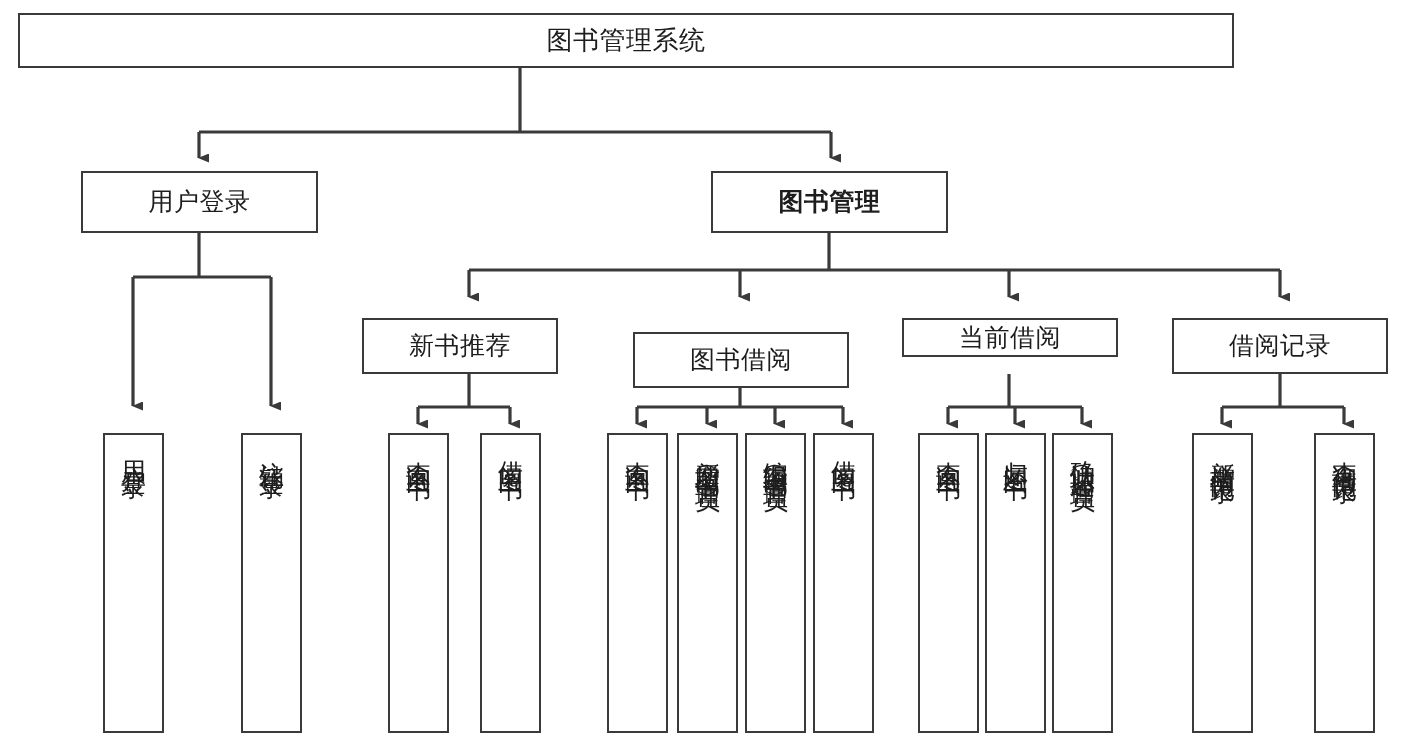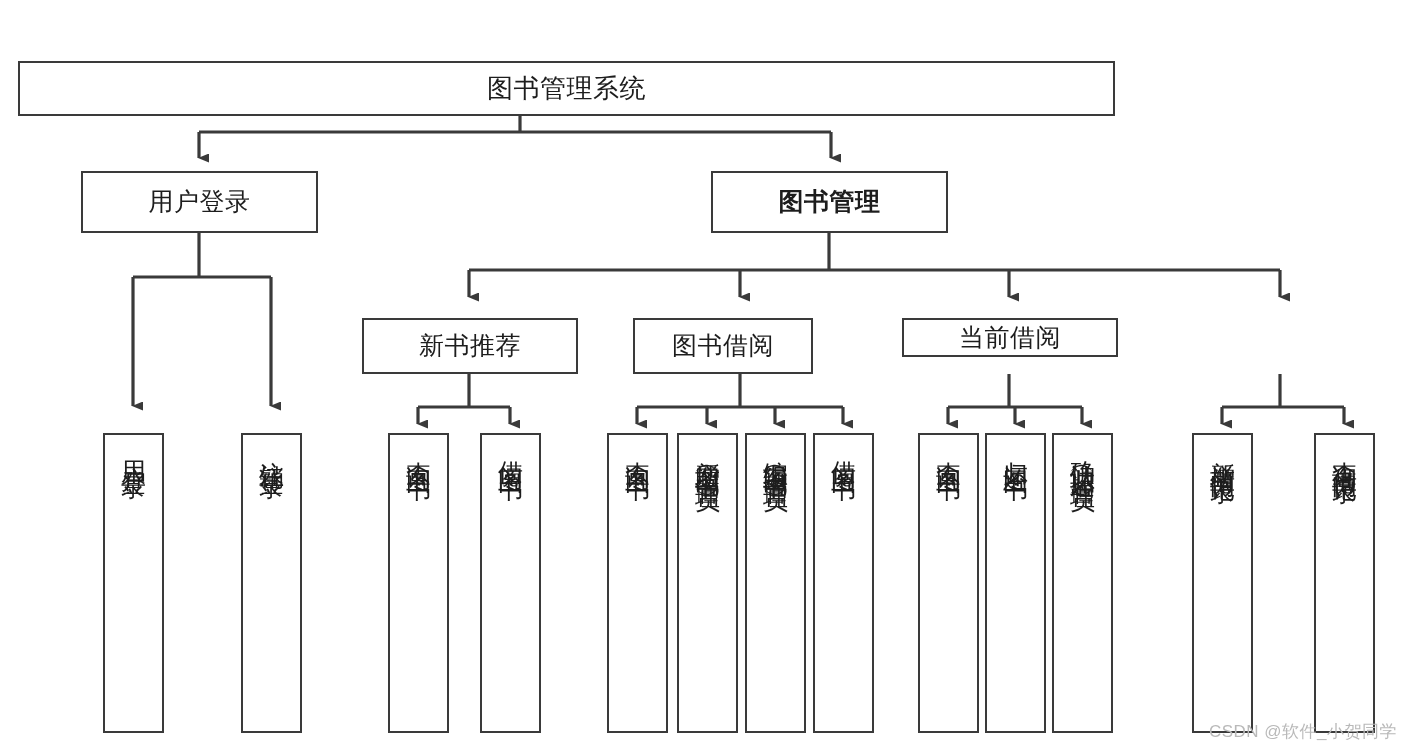--- a/index.html
+++ b/index.html
@@ -130,44 +130,47 @@
       <path d="M1015,407 L1015,424" marker-end="url(#arrow)"></path>
       <path d="M1082,407 L1082,424" marker-end="url(#arrow)"></path>
 
       <path d="M1280,374 L1280,407"></path>
       <path d="M1222,407 L1344,407"></path>
       <path d="M1222,407 L1222,424" marker-end="url(#arrow)"></path>
       <path d="M1344,407 L1344,424" marker-end="url(#arrow)"></path>
     </g>
   </svg>
 
-  <div class="node h root" style="left:18px; top:13px; width:1097px; height:55px;margin-top:48px;">
+  <div class="node h root" style="left:18px; top:13px; width:1216px; height:55px;">
     <span class="label">图书管理系统</span>
   </div>
 
   <div class="node h" style="left:81px; top:171px; width:237px; height:62px;">
     <span class="label">用户登录</span>
   </div>
 
   <div class="node h" style="left:711px; top:171px; width:237px; height:62px;font-weight:bold;">
     <span class="label">图书管理</span>
   </div>
 
-  <div class="node h" style="left:362px; top:318px; width:216px; height:56px;">
+  <div class="node h" style="left:362px; top:318px; width:196px; height:56px;">
     <span class="label">新书推荐</span>
   </div>
 
-  <div class="node h" style="left:633px; top:318px; width:180px; height:56px;">
+  <div class="node h" style="left:633px; top:332px; width:216px; height:56px;">
     <span class="label">图书借阅</span>
   </div>
 
   <div class="node h" style="left:902px; top:318px; width:216px; height:39px;">
     <span class="label">当前借阅</span>
   </div>
 
+  <div class="node h" style="left:1172px; top:318px; width:216px; height:56px;">
+    <span class="label">借阅记录</span>
+  </div>
 
   <div class="node v" style="left:103px; top:433px; width:61px; height:300px;">
     <span class="label">用户登录</span>
   </div>
 
   <div class="node v" style="left:241px; top:433px; width:61px; height:300px;">
     <span class="label">注销登录</span>
   </div>
 
   <div class="node v" style="left:388px; top:433px; width:61px; height:300px;">
@@ -207,15 +210,14 @@
   </div>
 
   <div class="node v tall" style="left:1192px; top:433px; width:61px; height:300px;">
     <span class="label">新增借阅记录</span>
   </div>
 
   <div class="node v tall" style="left:1314px; top:433px; width:61px; height:300px;">
     <span class="label">查询借阅记录</span>
   </div>
 
-  <div class="watermark">CSDN @软件_小贺同学</div>
 
 </div>
 
 </body></html>

